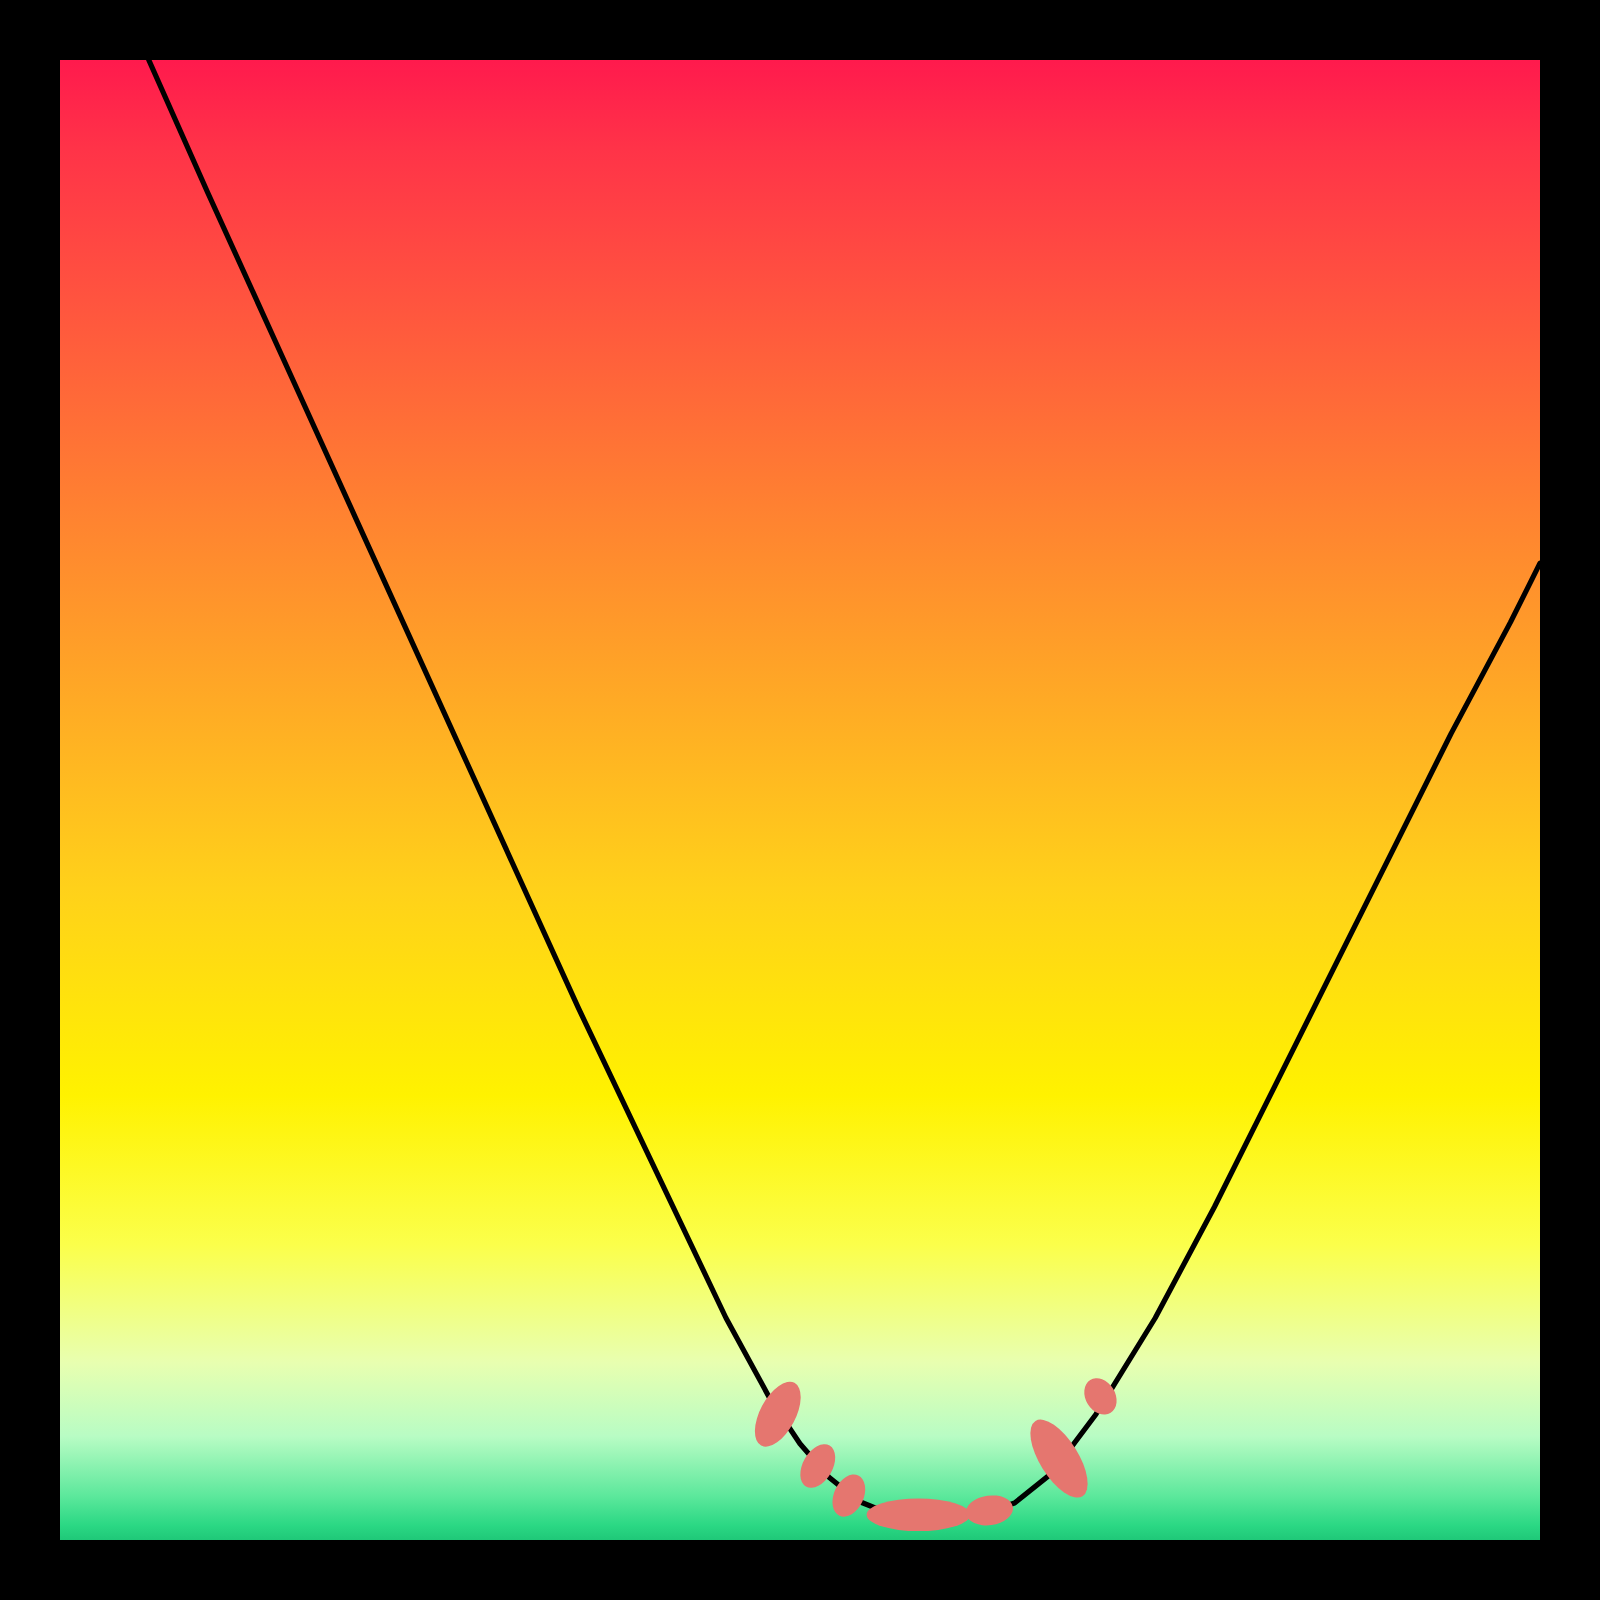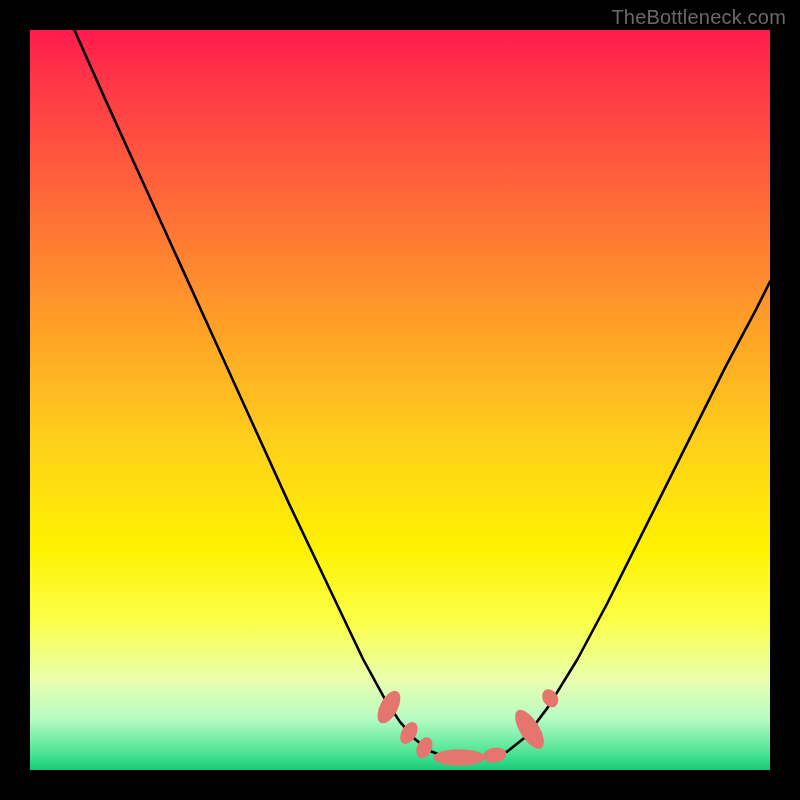--- a/index.html
+++ b/index.html
@@ -56,21 +56,20 @@
     top: 0;
     width: 740px;
     height: 740px;
     overflow: visible;
   }
 </style>
 </head>
 <body>
 <div class="frame">
 
-  <div class="watermark">TheBottleneck.com</div>
 
   <div class="plot-area">
     <svg class="curve" viewBox="0 0 740 740" preserveAspectRatio="none">
       <g id="svg-root">
           <path d="M44.40,0.00 L74.00,66.60 L111.00,148.00 L148.00,229.40 L185.00,310.80 L222.00,392.20 L259.00,473.60 L296.00,551.30 L333.00,629.00 L355.20,669.70 L370.00,691.90 L384.80,708.92 L399.60,720.76 L410.70,725.20 L410.70,725.20 L421.80,727.42 L436.60,728.16 L451.40,727.42 L466.20,725.20 L477.30,721.50 L477.30,721.50 L495.80,706.70 L518.00,677.10 L547.60,629.00 L577.20,573.50 L606.80,514.30 L636.40,455.10 L666.00,395.90 L695.60,336.70 L725.20,281.20 L740.00,251.60" fill="none" stroke="#000000" stroke-width="2.6" stroke-linecap="round" stroke-linejoin="round"></path>
           <ellipse cx="358.90" cy="677.10" rx="8.88" ry="17.76" transform="rotate(28 358.90 677.10)" fill="#e5766f" stroke="#d96a63" stroke-width="0"></ellipse>
           <ellipse cx="378.88" cy="703.00" rx="7.40" ry="11.84" transform="rotate(30 378.88 703.00)" fill="#e5766f" stroke="#d96a63" stroke-width="0"></ellipse>
           <ellipse cx="394.42" cy="717.80" rx="7.40" ry="11.10" transform="rotate(25 394.42 717.80)" fill="#e5766f" stroke="#d96a63" stroke-width="0"></ellipse>
           <ellipse cx="429.20" cy="727.42" rx="25.90" ry="8.14" transform="rotate(0 429.20 727.42)" fill="#e5766f" stroke="#d96a63" stroke-width="0"></ellipse>
           <ellipse cx="464.72" cy="725.20" rx="11.84" ry="7.40" transform="rotate(-8 464.72 725.20)" fill="#e5766f" stroke="#d96a63" stroke-width="0"></ellipse>

